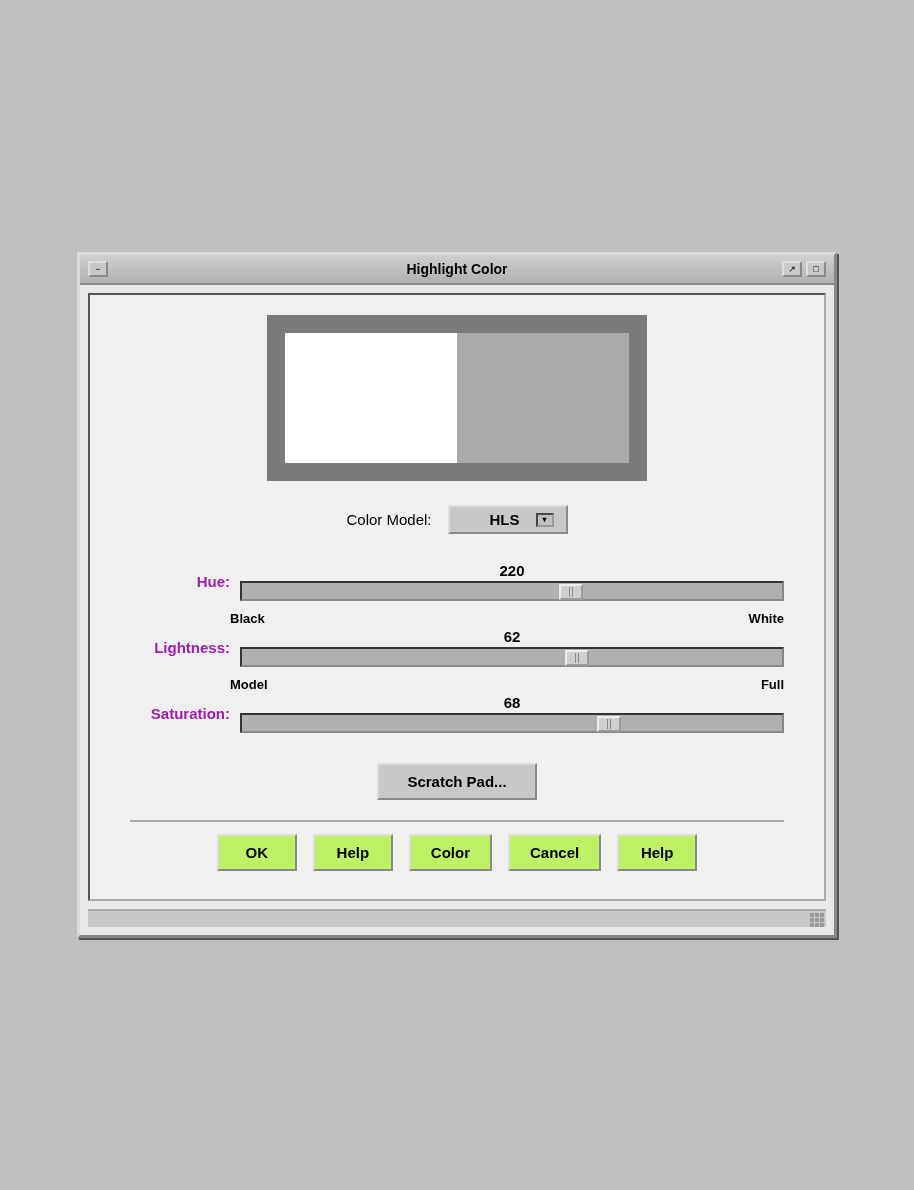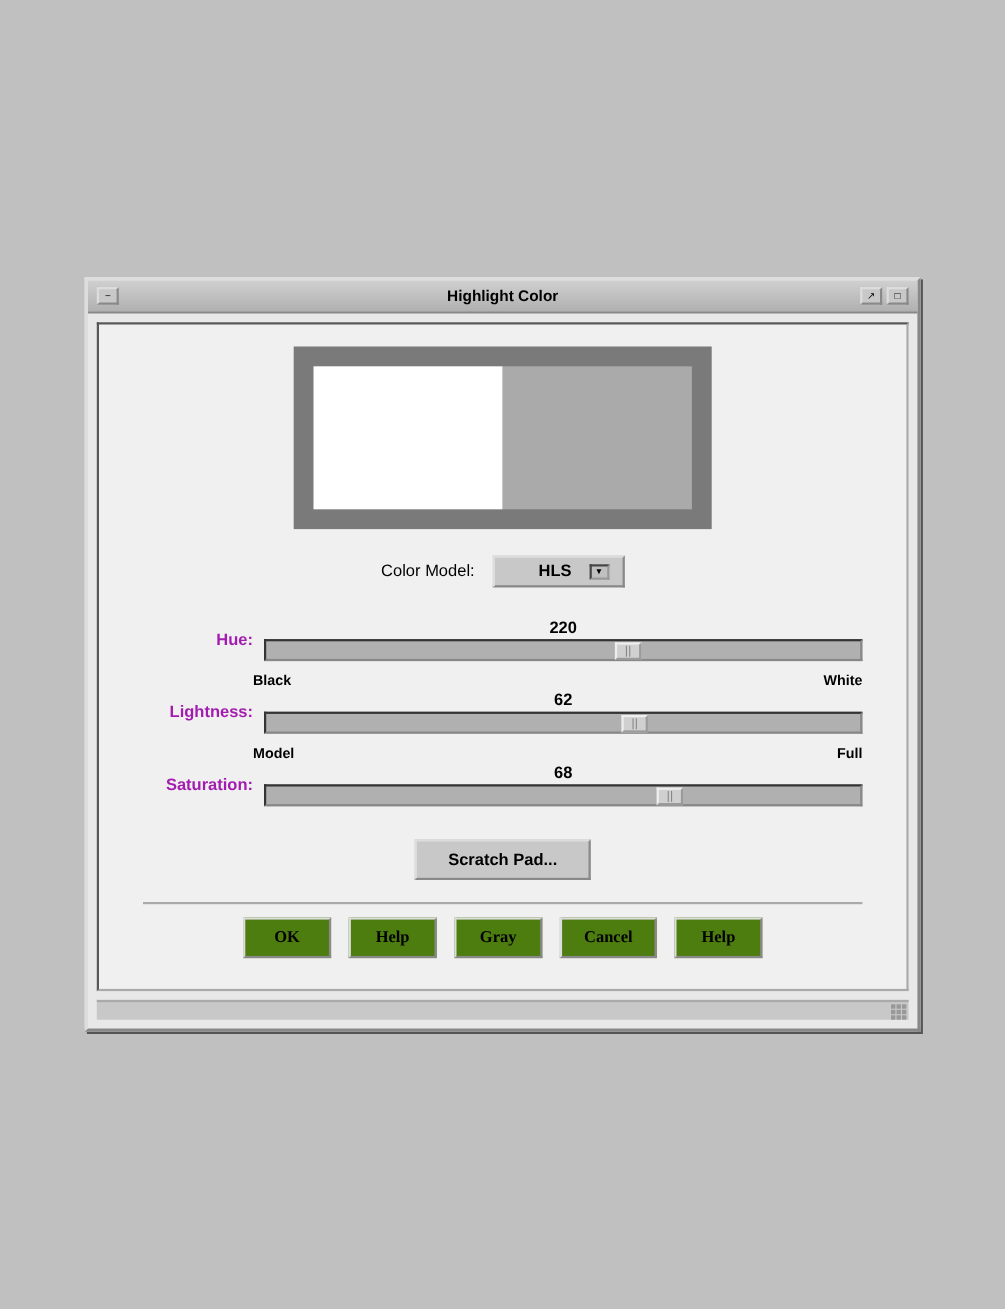--- a/index.html
+++ b/index.html
@@ -236,28 +236,27 @@
     .bottom-buttons {
       display: flex;
       justify-content: center;
       gap: 16px;
       padding: 12px 0 8px 0;
       border-top: 2px solid #aaa;
       margin-top: 8px;
     }
 
     .action-btn {
-      background: #4d7c0f;
+      background: #bef264;
       border: 2px outset #ddd;
       padding: 8px 20px;
       font-size: 15px;
       font-weight: bold;
       cursor: pointer;
       min-width: 80px;
-      font-family: Liberation Serif, serif;
     }
 
     .status-bar {
       height: 18px;
       background: #c8c8c8;
       border-top: 2px solid #aaa;
       margin: 0 8px 8px 8px;
       display: flex;
       align-items: center;
       gap: 4px;
@@ -366,21 +365,21 @@
       </div>
     </div>
 
     <div class="scratch-pad-container">
       <button class="scratch-pad-btn">Scratch Pad...</button>
     </div>
 
     <div class="bottom-buttons">
       <button class="action-btn">OK</button>
       <button class="action-btn">Help</button>
-      <button class="action-btn">Gray</button>
+      <button class="action-btn">Color</button>
       <button class="action-btn">Cancel</button>
       <button class="action-btn">Help</button>
     </div>
 
   </div>
 
   <div class="status-bar">
     <div class="status-grip">
       <div class="grip-dot"></div>
       <div class="grip-dot"></div>

